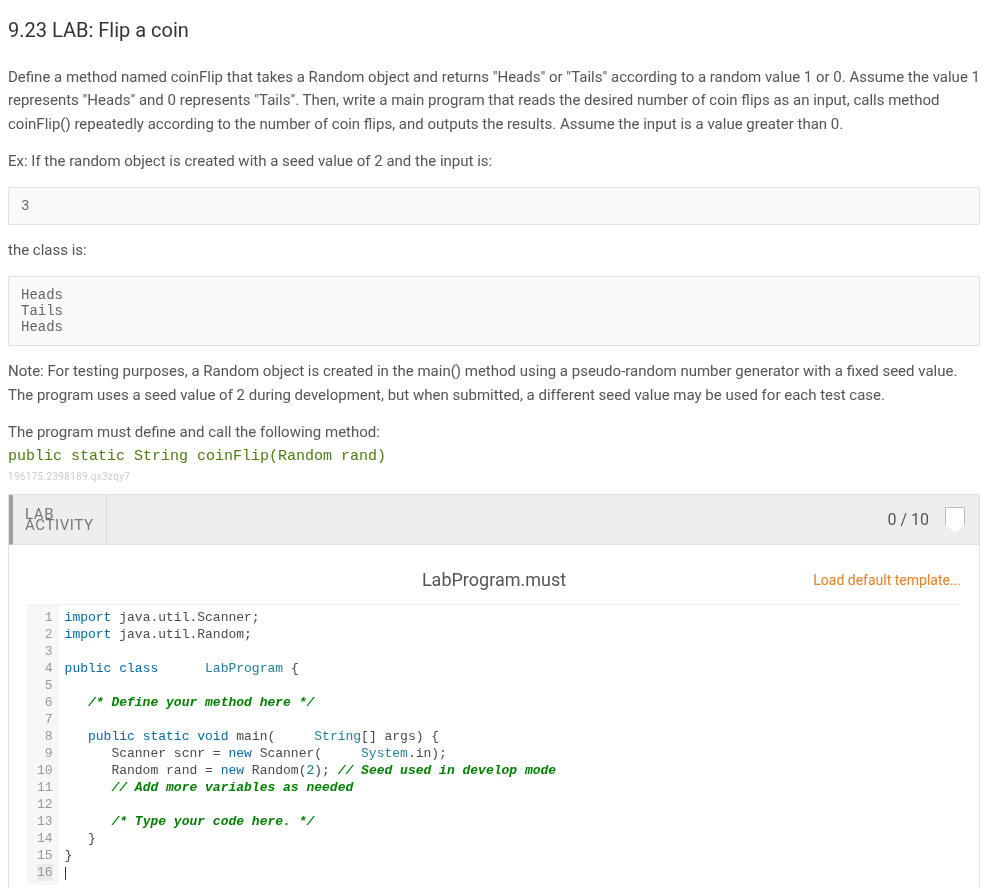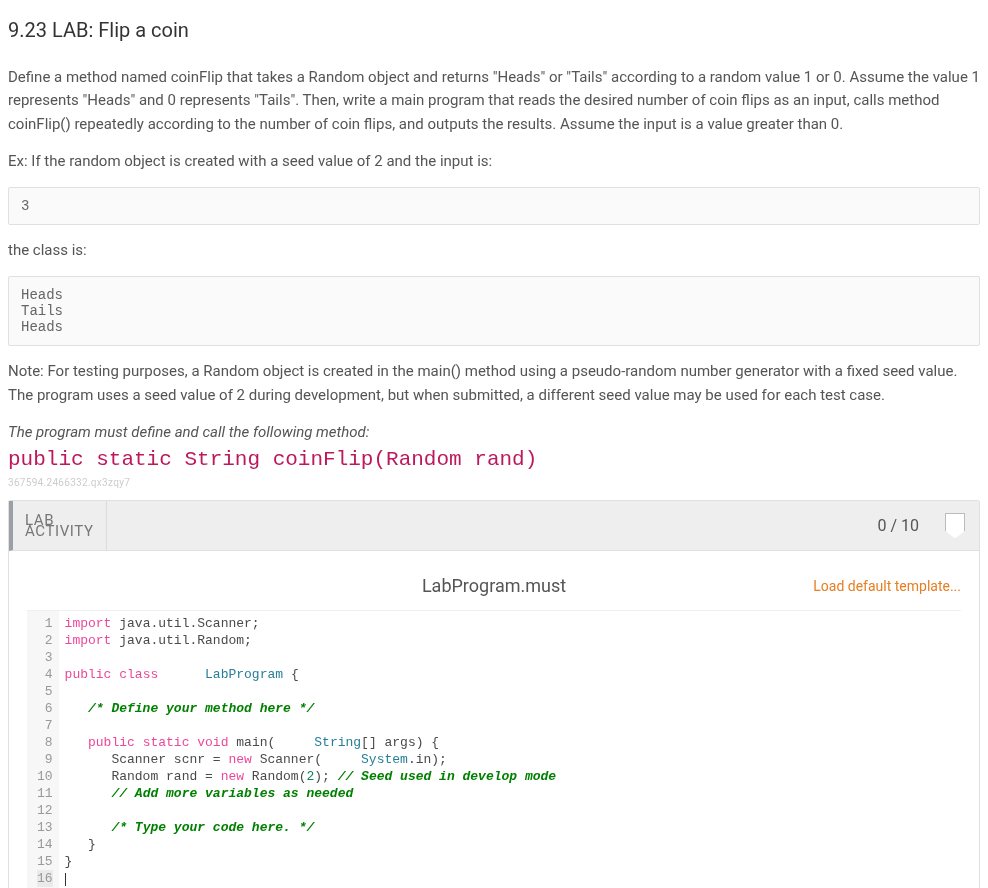--- a/index.html
+++ b/index.html
@@ -29,22 +29,22 @@
     border-radius: 2px;
     padding: 10px 12px;
     font-family: "Courier New", monospace;
     font-size: 14px;
     color: #666;
     white-space: pre;
     margin: 8px 0 14px 0;
   }
   .method-sig {
     font-family: "Courier New", monospace;
-    font-size: 21px;
-    color: #be185d;
+    font-size: 15px;
+    color: #4d7c0f;
   }
   .meta-id {
     font-size: 10px;
     color: #ccc;
     margin: 6px 0 12px 0;
     letter-spacing: 0.3px;
   }
   
   .lab-wrap {
     border: 1px solid #e0e0e0;
@@ -77,21 +77,21 @@
     font-size: 16px;
     color: #555;
   }
   .lab-score {
     margin-left: auto;
     display: flex;
     align-items: center;
     padding-right: 14px;
     font-size: 16px;
     color: #555;
-    gap: 26px;
+    gap: 16px;
   }
   .chevron {
     width: 20px;
     height: 26px;
     border: 1px solid #bbb;
     position: relative;
     background: #fff;
     clip-path: polygon(0 0, 100% 0, 100% 70%, 50% 100%, 0 70%);
   }
   
@@ -141,21 +141,21 @@
   }
   .codelines .line { display: block; min-height: 17px; }
   .cursor {
     display: inline-block;
     width: 1px;
     height: 13px;
     background: #333;
     vertical-align: text-bottom;
   }
   
-  .kw { color: #ec4899; }
+  .kw { color: #0369a1; }
   .cls { color: #267f99; margin-left: 39px; }
   .str-comment { color: #008000; font-style: italic; font-weight: bold; }
   .num { color: #098658; }
 </style>
 </head>
 <body>
 
 <h1>9.23 LAB: Flip a coin</h1>
 
 <p>Define a method named coinFlip that takes a Random object and returns "Heads" or "Tails" according to a random value 1 or 0. Assume the value 1 represents "Heads" and 0 represents "Tails". Then, write a main program that reads the desired number of coin flips as an input, calls method coinFlip() repeatedly according to the number of coin flips, and outputs the results. Assume the input is a value greater than 0.</p>
@@ -165,24 +165,24 @@
 <div class="code-box">3</div>
 
 <p>the class is:</p>
 
 <div class="code-box">Heads
 Tails
 Heads</div>
 
 <p>Note: For testing purposes, a Random object is created in the main() method using a pseudo-random number generator with a fixed seed value. The program uses a seed value of 2 during development, but when submitted, a different seed value may be used for each test case.</p>
 
-<p style="margin-bottom:4px;font-style:italic;">The program must define and call the following method:</p>
+<p style="margin-bottom:4px;">The program must define and call the following method:</p>
 <div class="method-sig">public static String coinFlip(Random rand)</div>
 
-<div class="meta-id">367594.2466332.qx3zqy7</div>
+<div class="meta-id">196175.2398189.qx3zqy7</div>
 
 <div class="lab-wrap">
   <div class="lab-header">
     <div class="lab-badge">
       <span>LAB</span>
       <span>ACTIVITY</span>
     </div>
     <div class="lab-score">
       <span>0 / 10</span>
       <span class="chevron"></span>

